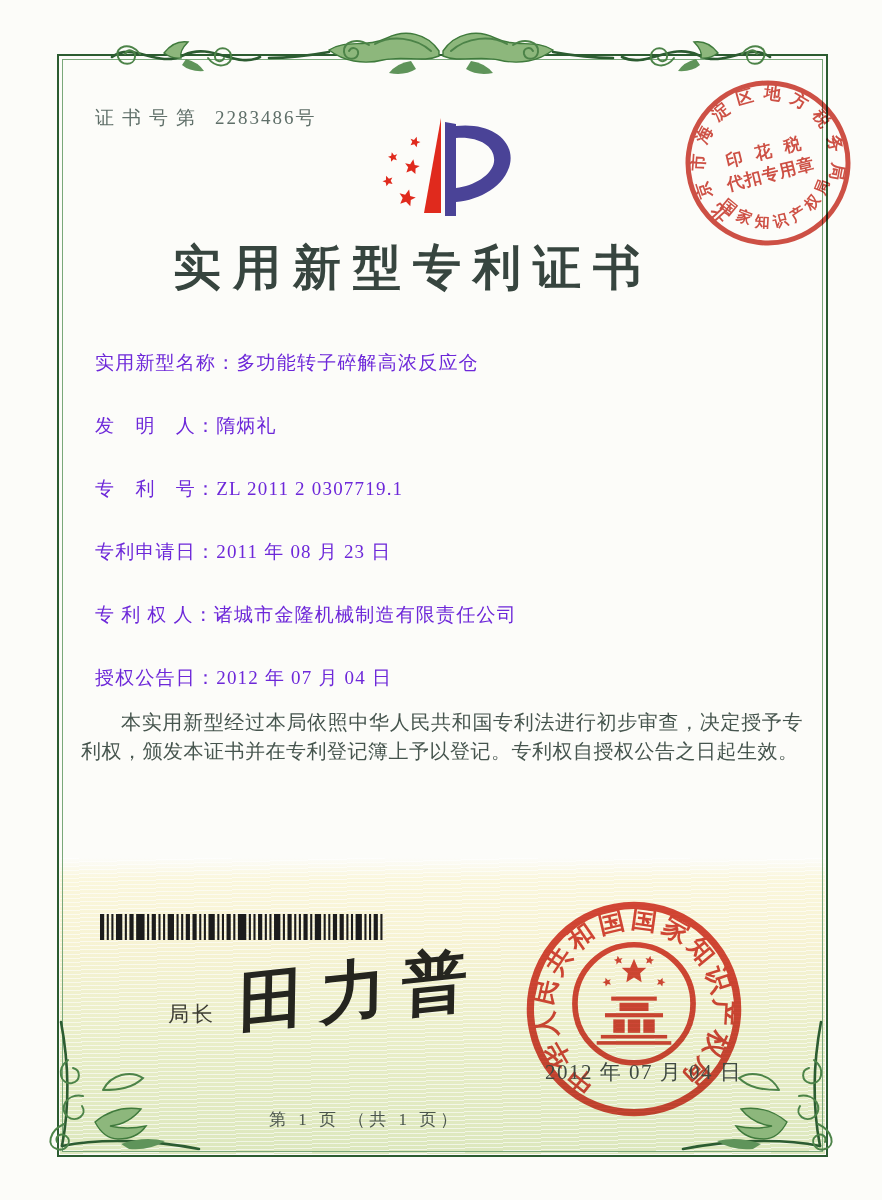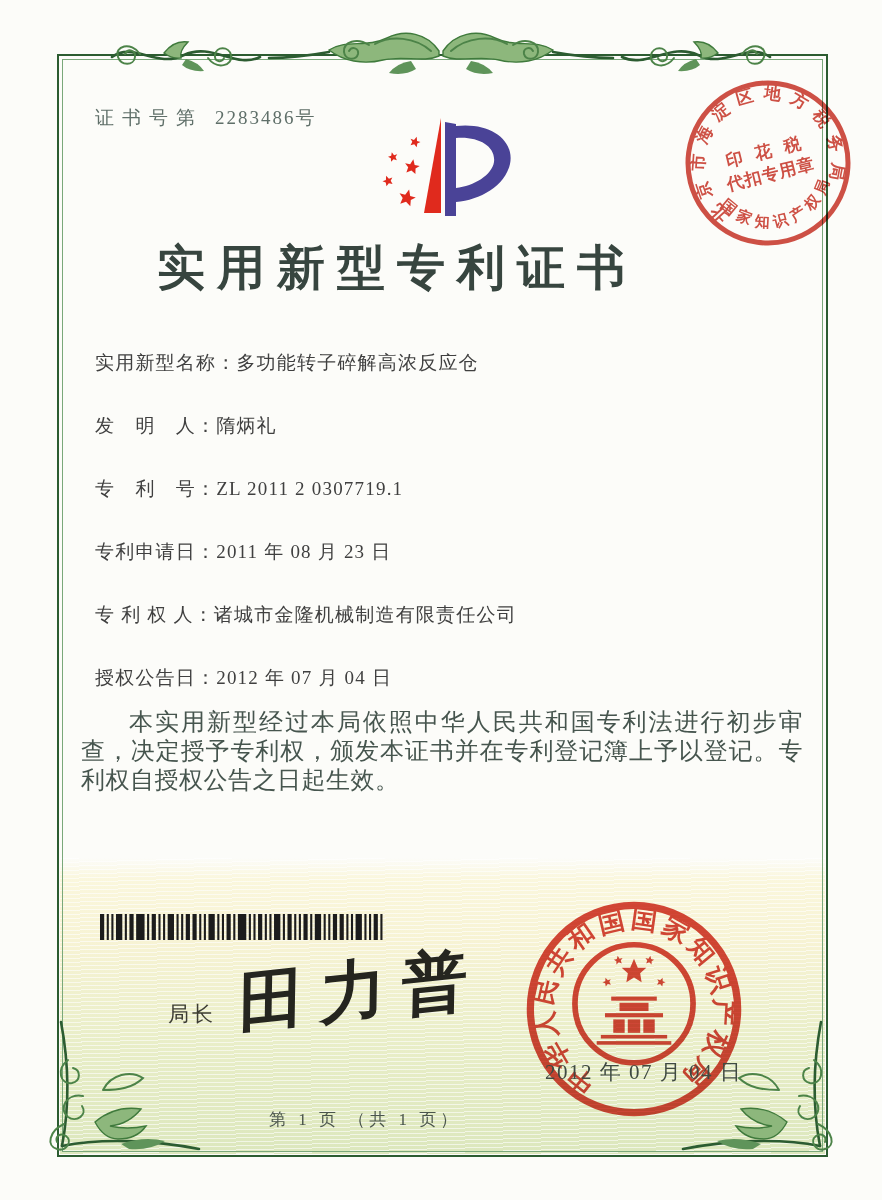--- a/index.html
+++ b/index.html
@@ -26,26 +26,26 @@
   
   .orn{position:absolute;pointer-events:none;}
   .o-st{fill:none;stroke:var(--border-green,#2c5c31);stroke-width:2.6;stroke-linecap:round;}
   .o-st2{fill:none;stroke:#4c8348;stroke-width:2;stroke-linecap:round;}
   .o-leaf{fill:#8db77c;stroke:#3f7a3c;stroke-width:1.4;}
   .o-leaf2{fill:#5f945a;}
   
   .certno{position:absolute;left:95px;top:105px;font-size:19px;color:#5f6f69;}
   .certno .sp{letter-spacing:8px;}
   .certno .num{letter-spacing:2px;margin-left:12px;}
-  .doc-title{position:absolute;left:0;top:236px;width:794px;text-align:center;
+  .doc-title{position:absolute;left:16px;top:236px;width:794px;text-align:center;
     font-size:48px;font-weight:bold;color:#37453f;letter-spacing:12px;margin:0;}
   .fields{position:absolute;left:95px;top:352px;width:700px;}
-  .field-row{font-size:19px;line-height:21px;margin-bottom:42px;letter-spacing:1.2px;color:#404040;}
+  .field-row{font-size:19px;line-height:21px;margin-bottom:42px;letter-spacing:1.2px;color:#6d28d9;}
   .paras{position:absolute;left:81px;top:708px;width:722px;}
-  .paras p{margin:0;font-size:24px;line-height:29px;text-indent:2em;
+  .paras p{margin:0;font-size:20px;line-height:29px;text-indent:2em;
     text-align:justify;color:#46554e;letter-spacing:.5px;}
   
   .barcode{position:absolute;left:100px;top:914px;}
   
   .sig-role{position:absolute;left:168px;top:1000px;font-size:21px;color:#3c3c33;letter-spacing:3px;}
   .sig-name{position:absolute;left:238px;top:946px;font-size:66px;font-weight:bold;
     color:#25251f;letter-spacing:16px;transform:rotate(-6deg) skewX(-7deg);}
   
   .stamp{mix-blend-mode:multiply;opacity:.93;}
   .tax-stamp{position:absolute;left:678px;top:73px;}

